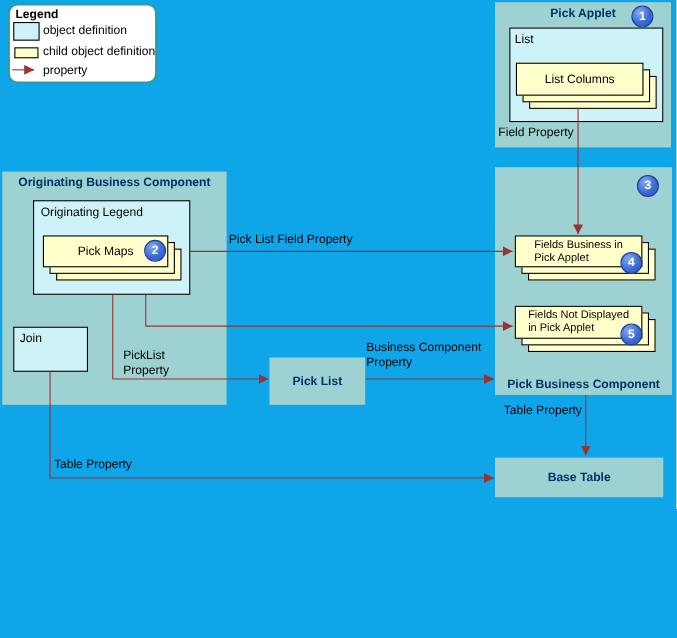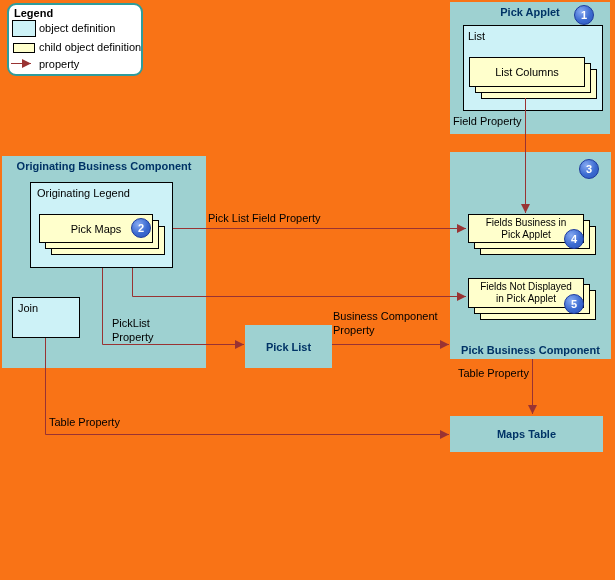--- a/index.html
+++ b/index.html
@@ -1,32 +1,32 @@
 <!DOCTYPE html>
 <html><head>
 <meta charset="utf-8">
 <style>
   html,body{margin:0;padding:0;background:#fff;}
   #canvas{
-    position:relative;width:615px;height:580px;background:#f97316;
+    position:relative;width:615px;height:580px;background:#0ea5e9;
     font-family:"Liberation Sans",sans-serif;font-size:11px;color:#000;
     overflow:hidden;
   }
   .abs{position:absolute;}
   .teal{background:#9ED1D1;}
   .cyan-box{background:#CDF2F7;border:1px solid #000;}
   .node-title{font-weight:bold;color:#003366;font-size:11px;white-space:nowrap;}
   .center-title{left:0;right:0;text-align:center;}
   .label{font-size:11px;color:#000;white-space:nowrap;}
   .pre{white-space:pre;}
   .stack{position:absolute;}
   .sheet{position:absolute;background:#FFFFCC;border:1px solid #000;box-sizing:border-box;}
   .sheet.front{
     display:flex;flex-direction:column;align-items:center;justify-content:center;
-    text-align:center;font-size:11px;line-height:12px;white-space:pre-line;
+    font-size:11px;line-height:12px;white-space:pre-line;
   }
   .sheet.small-text{font-size:10px;line-height:12px;}
   .badge{
     position:absolute;width:20px;height:20px;border-radius:50%;
     background:radial-gradient(circle at 35% 30%, #86aaf2 0%, #3b6ad0 55%, #2f58bd 100%);
     border:1px solid #1c3a9e;color:#fff;font-weight:bold;font-size:11px;
     display:flex;align-items:center;justify-content:center;box-sizing:border-box;
     z-index:6;
   }
   #legend-box{
@@ -99,21 +99,21 @@
     <div class="abs cyan-box" style="left:10px;top:141px;width:68px;height:41px;box-sizing:border-box;padding-left:48px;">
       <div class="label abs" style="left:5px;top:4px;">Join</div>
     </div>
   </div>
 
   <div class="abs teal" style="left:245px;top:325px;width:87px;height:43px;display:flex;align-items:center;justify-content:center;">
     <div class="node-title">Pick List</div>
   </div>
 
   <div class="abs teal" style="left:450px;top:416px;width:153px;height:36px;display:flex;align-items:center;justify-content:center;">
-    <div class="node-title">Maps Table</div>
+    <div class="node-title">Base Table</div>
   </div>
 
   <div class="edge-label label" style="left:208px;top:212px;">Pick List Field Property</div>
   <div class="edge-label label pre" style="left:112px;top:316px;line-height:14px;">PickList
 Property</div>
   <div class="edge-label label pre" style="left:333px;top:309px;line-height:14px;">Business Component
 Property</div>
   <div class="edge-label label" style="left:458px;top:367px;">Table Property</div>
   <div class="edge-label label" style="left:49px;top:416px;">Table Property</div>
 

